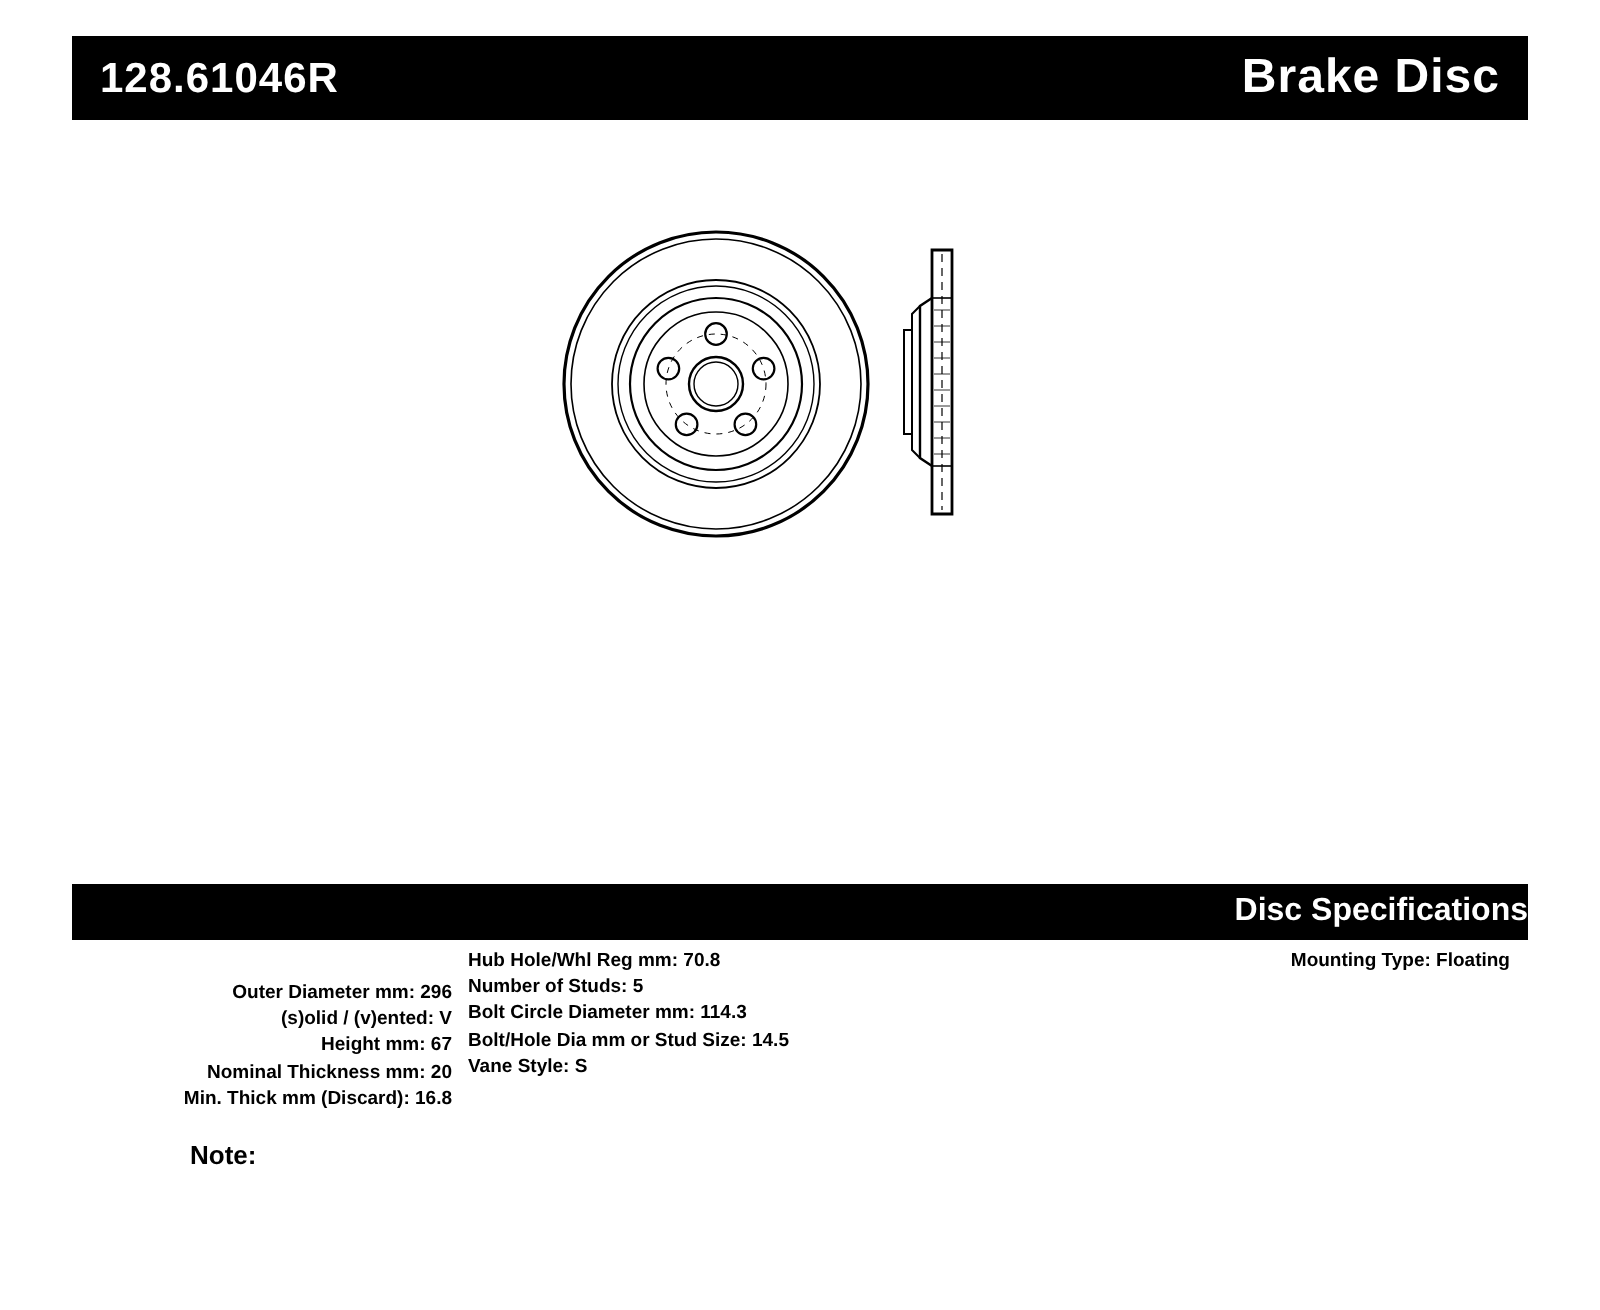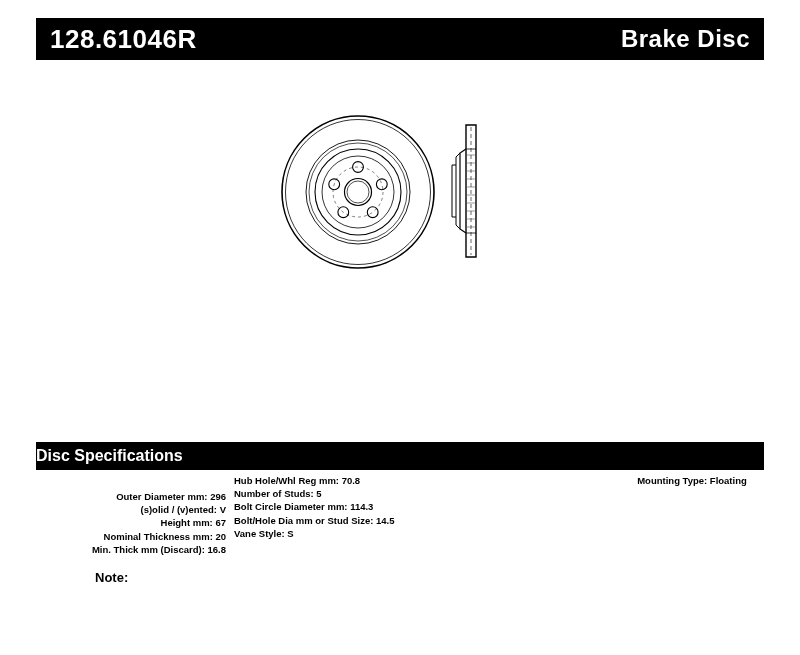--- a/index.html
+++ b/index.html
@@ -32,21 +32,21 @@
     height: 42px;
     background: #000000;
     display: flex;
     align-items: center;
     justify-content: space-between;
     padding: 0 14px;
     box-sizing: border-box;
   }
   .header-part-number {
     color: #ffffff;
-    font-size: 26px;
+    font-size: 21px;
     font-weight: bold;
     letter-spacing: 0.5px;
     line-height: 1;
   }
   .header-title {
     color: #ffffff;
     font-size: 24px;
     font-weight: bold;
     letter-spacing: 0.5px;
     line-height: 1;
@@ -64,21 +64,21 @@
   
   .spec-bar {
     position: absolute;
     left: 36px;
     top: 442px;
     width: 728px;
     height: 28px;
     background: #000000;
     display: flex;
     align-items: center;
-    justify-content: flex-start;
+    justify-content: flex-end;
     box-sizing: border-box;
   }
   .spec-bar-title {
     color: #ffffff;
     font-size: 16px;
     font-weight: bold;
     line-height: 1;
   }
 
   
@@ -101,24 +101,24 @@
     width: 190px;
     text-align: right;
   }
   .col-mid {
     left: 198px;
     top: 0px;
     width: 270px;
     text-align: left;
   }
   .col-right {
-    left: 530px;
+    left: 501px;
     top: 0px;
     width: 218px;
-    text-align: center;
+    text-align: right;
   }
   .col-right .row { padding-left: 34px; }
 
   .row {
     white-space: nowrap;
   }
 
   
   .note {
     position: absolute;

